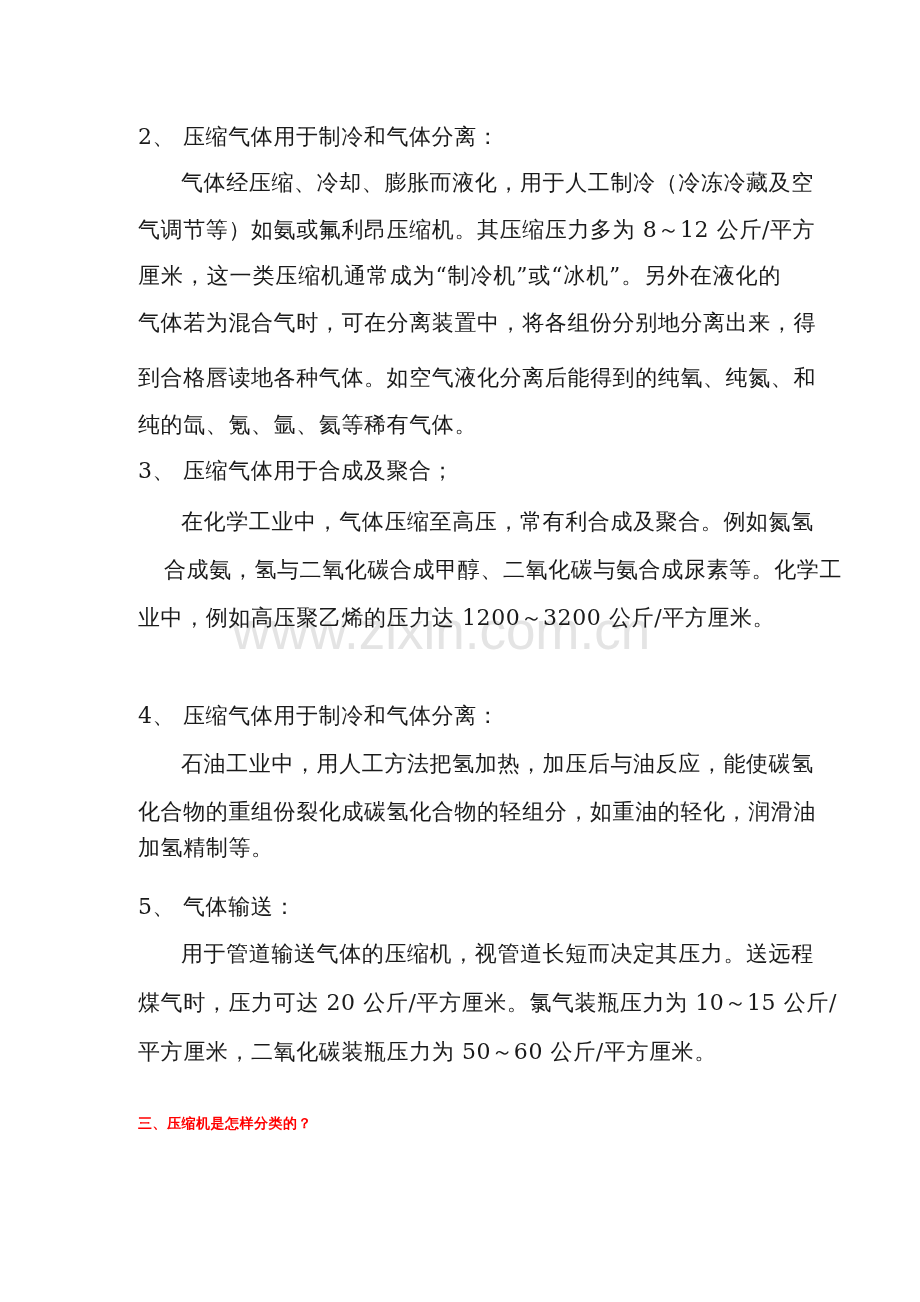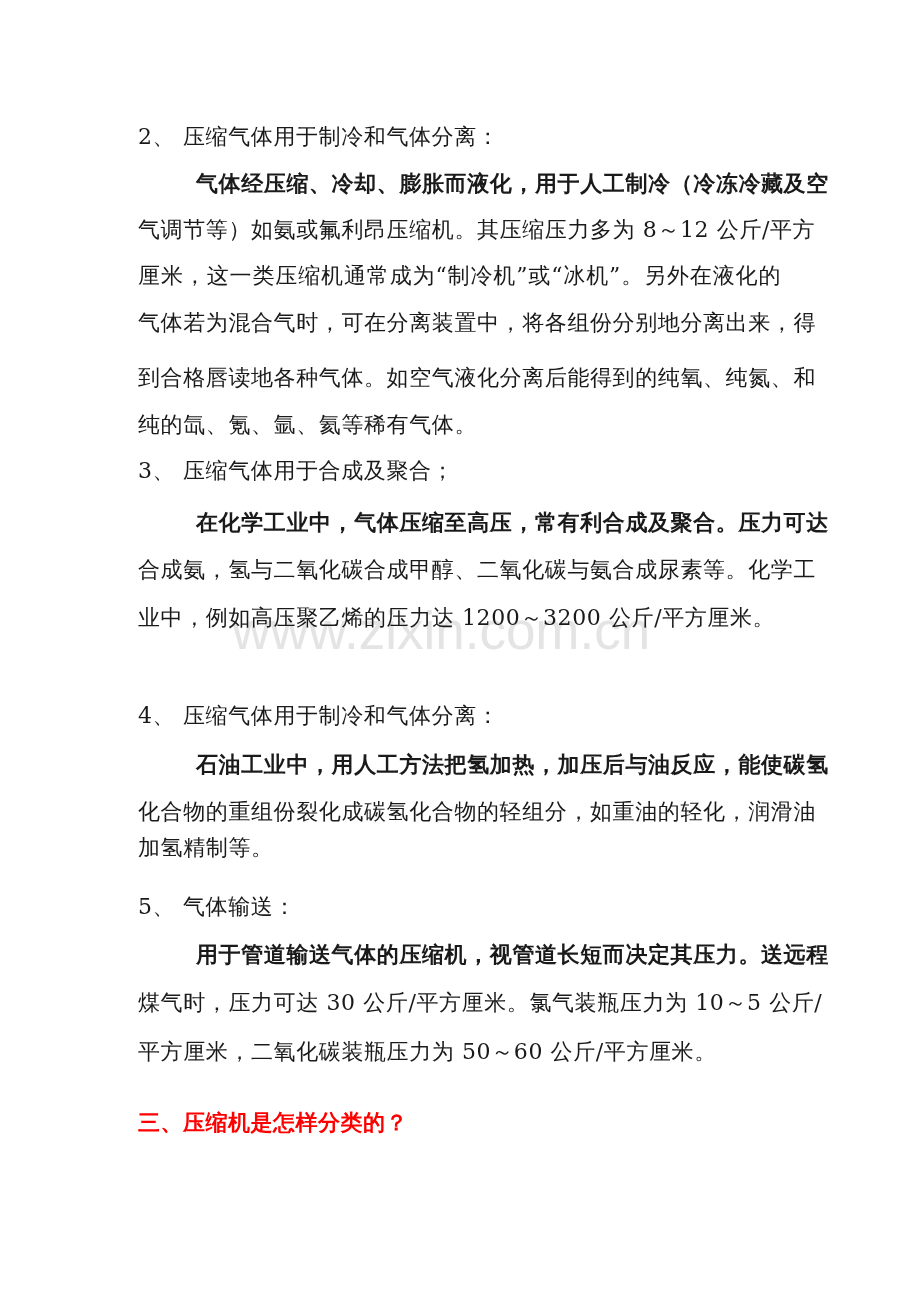--- a/index.html
+++ b/index.html
@@ -29,37 +29,36 @@
     line-height: 24px;
     white-space: nowrap;
     text-align: justify;
     text-align-last: justify;
     letter-spacing: 0.6px;
   }
   .line.last {
     text-align-last: left;
   }
   .line.indent {
-    left: 196px;
+    left: 181px;
     width: 600px;
-    font-weight: bold;
   }
   .heading-num {
     display: inline-block;
     width: 45px;
   }
   .line.item {
     text-align-last: left;
   }
   .red-heading {
     position: absolute;
     left: 138px;
     font-family: "DejaVu Sans", "Liberation Sans", sans-serif;
     font-weight: bold;
-    font-size: 22px;
+    font-size: 14px;
     line-height: 24px;
     color: #ff0000;
     letter-spacing: 0.5px;
     white-space: nowrap;
   }
   .watermark {
     position: absolute;
     left: 232px;
     top: 604px;
     width: 456px;
@@ -89,34 +88,34 @@
     <div class="line indent" style="top:171px;">气体经压缩、冷却、膨胀而液化，用于人工制冷（冷冻冷藏及空</div>
     <div class="line" style="top:218px;">气调节等）如氨或氟利昂压缩机。其压缩压力多为 8～12 公斤/平方</div>
     <div class="line" style="top:264px;">厘米，这一类压缩机通常成为“制冷机”或“冰机”。另外在液化的</div>
     <div class="line" style="top:311px;">气体若为混合气时，可在分离装置中，将各组份分别地分离出来，得</div>
     <div class="line" style="top:366px;">到合格唇读地各种气体。如空气液化分离后能得到的纯氧、纯氮、和</div>
     <div class="line last" style="top:413px;">纯的氙、氪、氩、氦等稀有气体。</div>
 
     <div class="line item" style="top:459px;">
       <span class="heading-num">3、</span><span>压缩气体用于合成及聚合；</span>
     </div>
-    <div class="line indent" style="top:510px;">在化学工业中，气体压缩至高压，常有利合成及聚合。压力可达</div>
-    <div class="line" style="top:558px;">合成氨，氢与二氧化碳合成甲醇、二氧化碳与氨合成尿素等。化学工</div>
+    <div class="line indent" style="top:510px;">在化学工业中，气体压缩至高压，常有利合成及聚合。例如氮氢</div>
+    <div class="line" style="top:558px;margin-left:26px;">合成氨，氢与二氧化碳合成甲醇、二氧化碳与氨合成尿素等。化学工</div>
     <div class="line last" style="top:606px;">业中，例如高压聚乙烯的压力达 1200～3200 公斤/平方厘米。</div>
 
     <div class="line item" style="top:704px;">
       <span class="heading-num">4、</span><span>压缩气体用于制冷和气体分离：</span>
     </div>
     <div class="line indent" style="top:752px;">石油工业中，用人工方法把氢加热，加压后与油反应，能使碳氢</div>
     <div class="line" style="top:800px;">化合物的重组份裂化成碳氢化合物的轻组分，如重油的轻化，润滑油</div>
     <div class="line last" style="top:836px;">加氢精制等。</div>
 
     <div class="line item" style="top:895px;">
       <span class="heading-num">5、</span><span>气体输送：</span>
     </div>
     <div class="line indent" style="top:942px;">用于管道输送气体的压缩机，视管道长短而决定其压力。送远程</div>
-    <div class="line" style="top:991px;">煤气时，压力可达 30 公斤/平方厘米。氯气装瓶压力为 10～5 公斤/</div>
+    <div class="line" style="top:991px;">煤气时，压力可达 20 公斤/平方厘米。氯气装瓶压力为 10～15 公斤/</div>
     <div class="line last" style="top:1040px;">平方厘米，二氧化碳装瓶压力为 50～60 公斤/平方厘米。</div>
 
     <div class="red-heading" style="top:1111px;">三、压缩机是怎样分类的？</div>
 
   </div>
 </div>
 
 </body></html>

